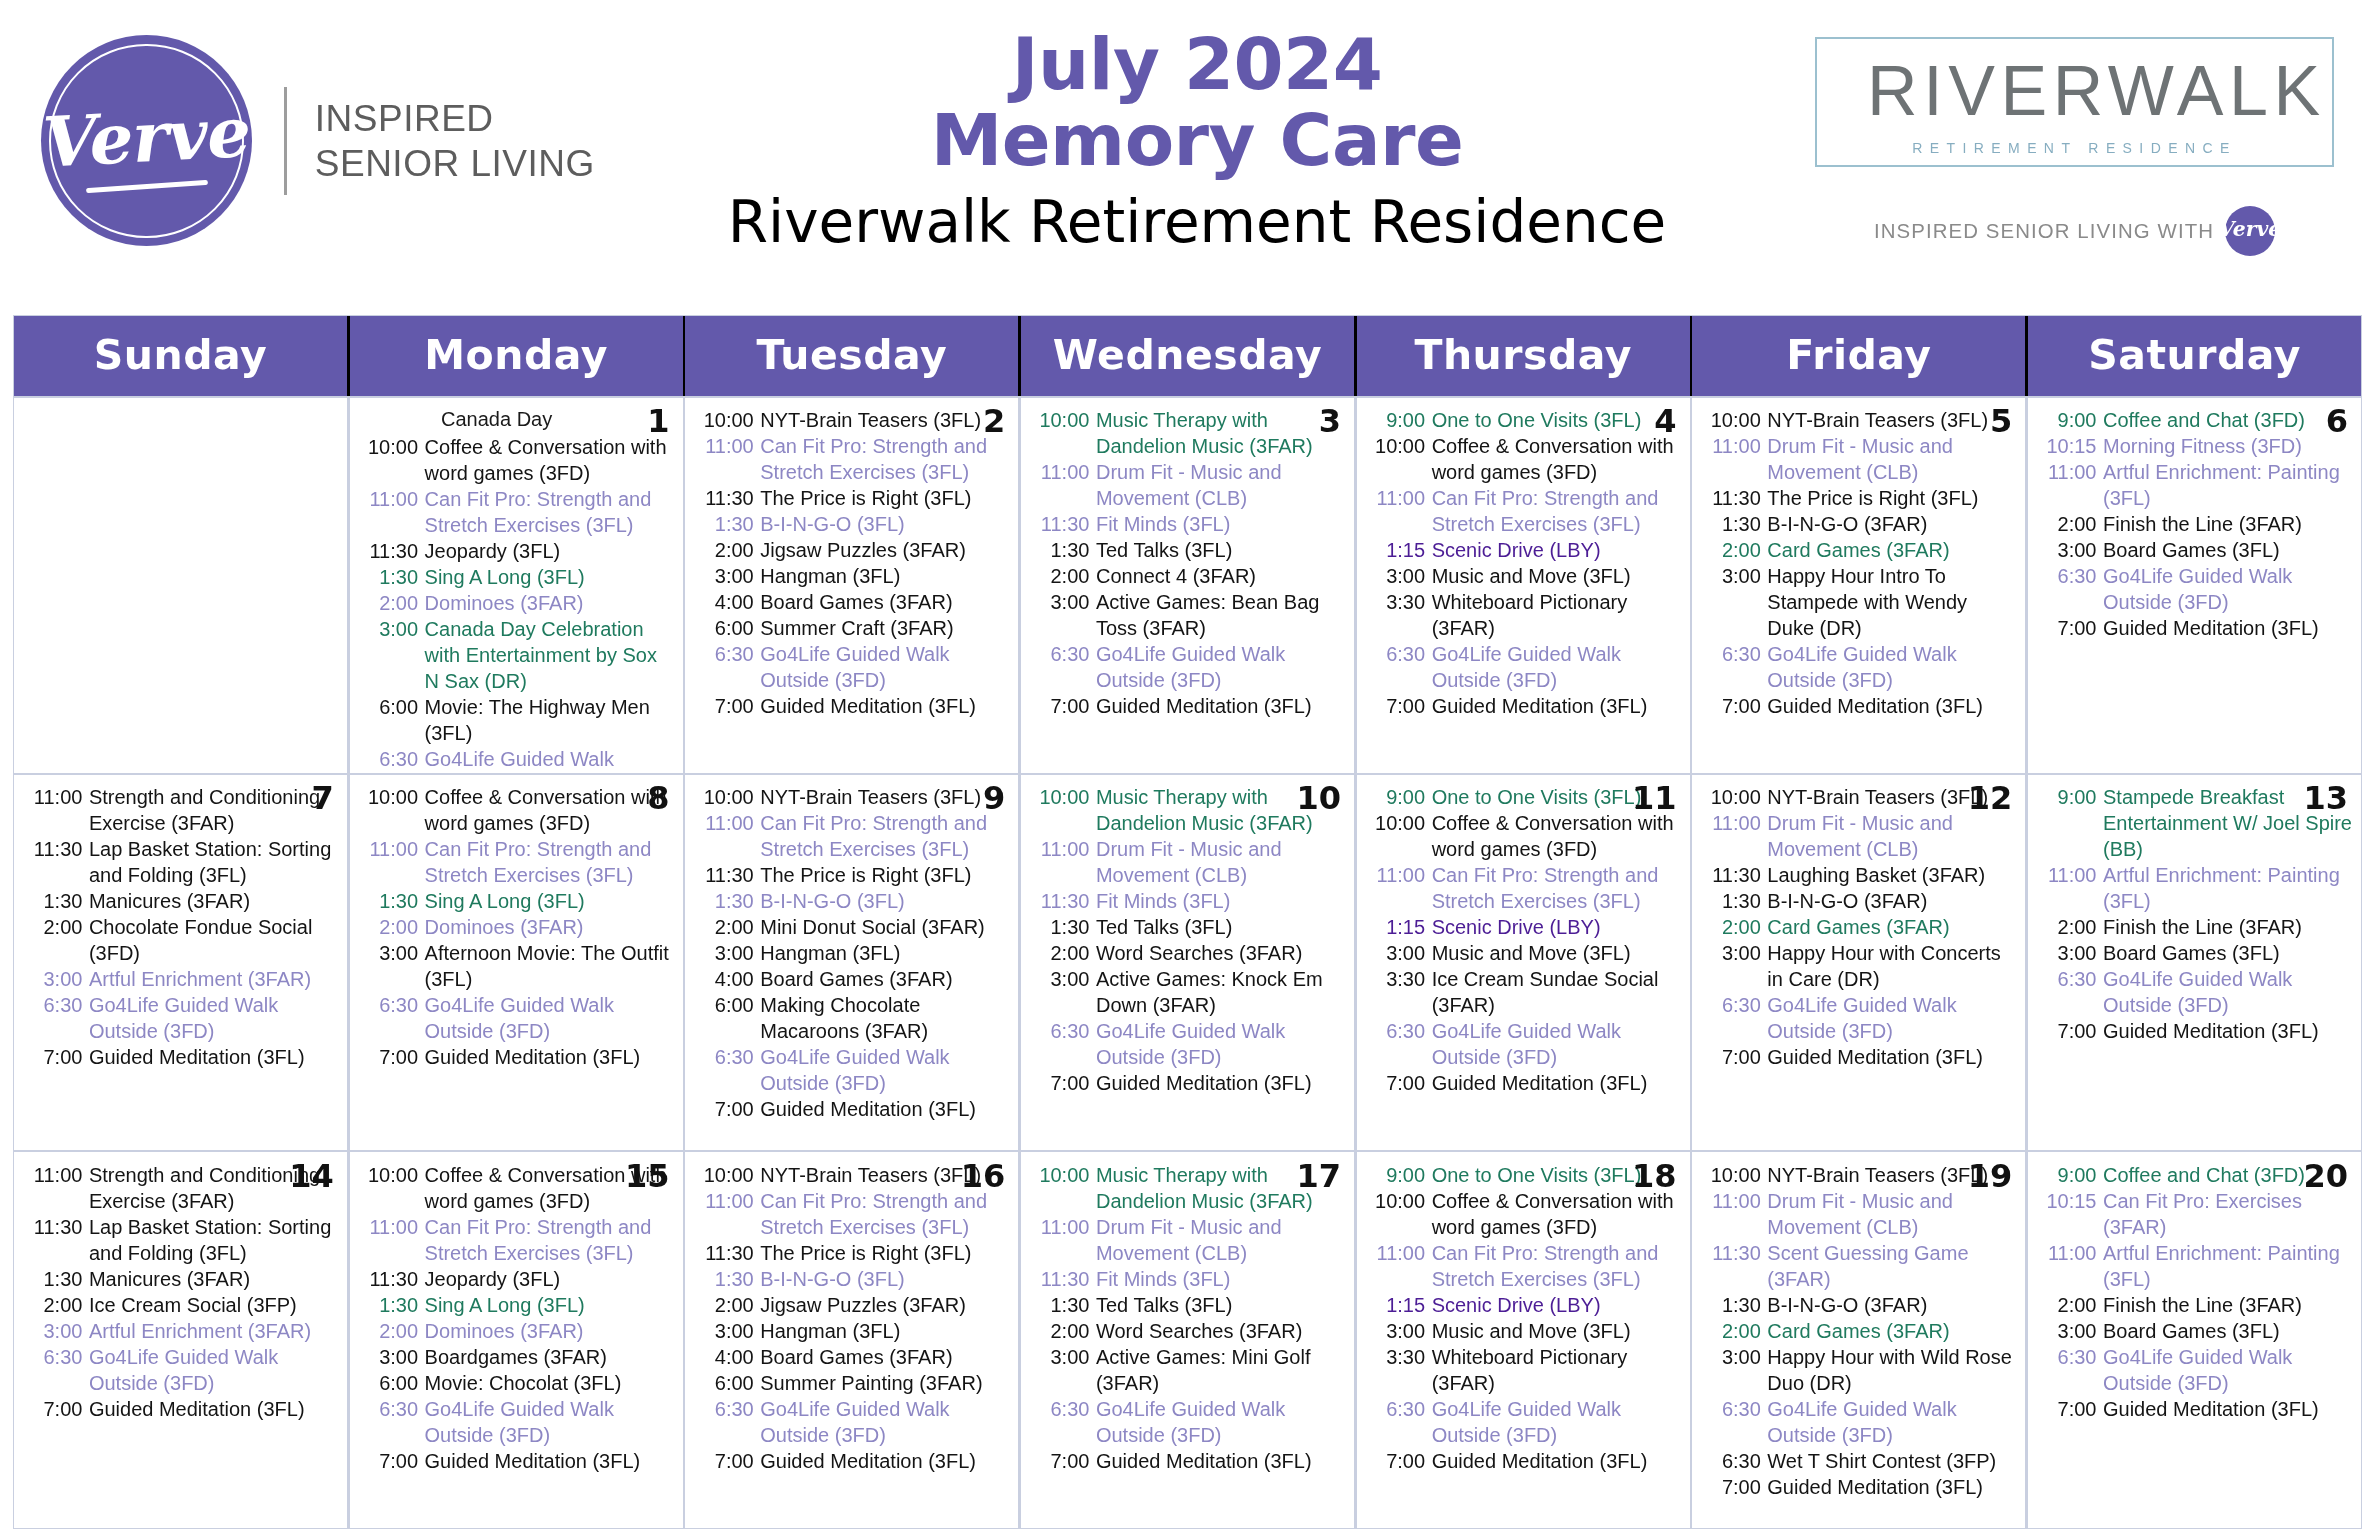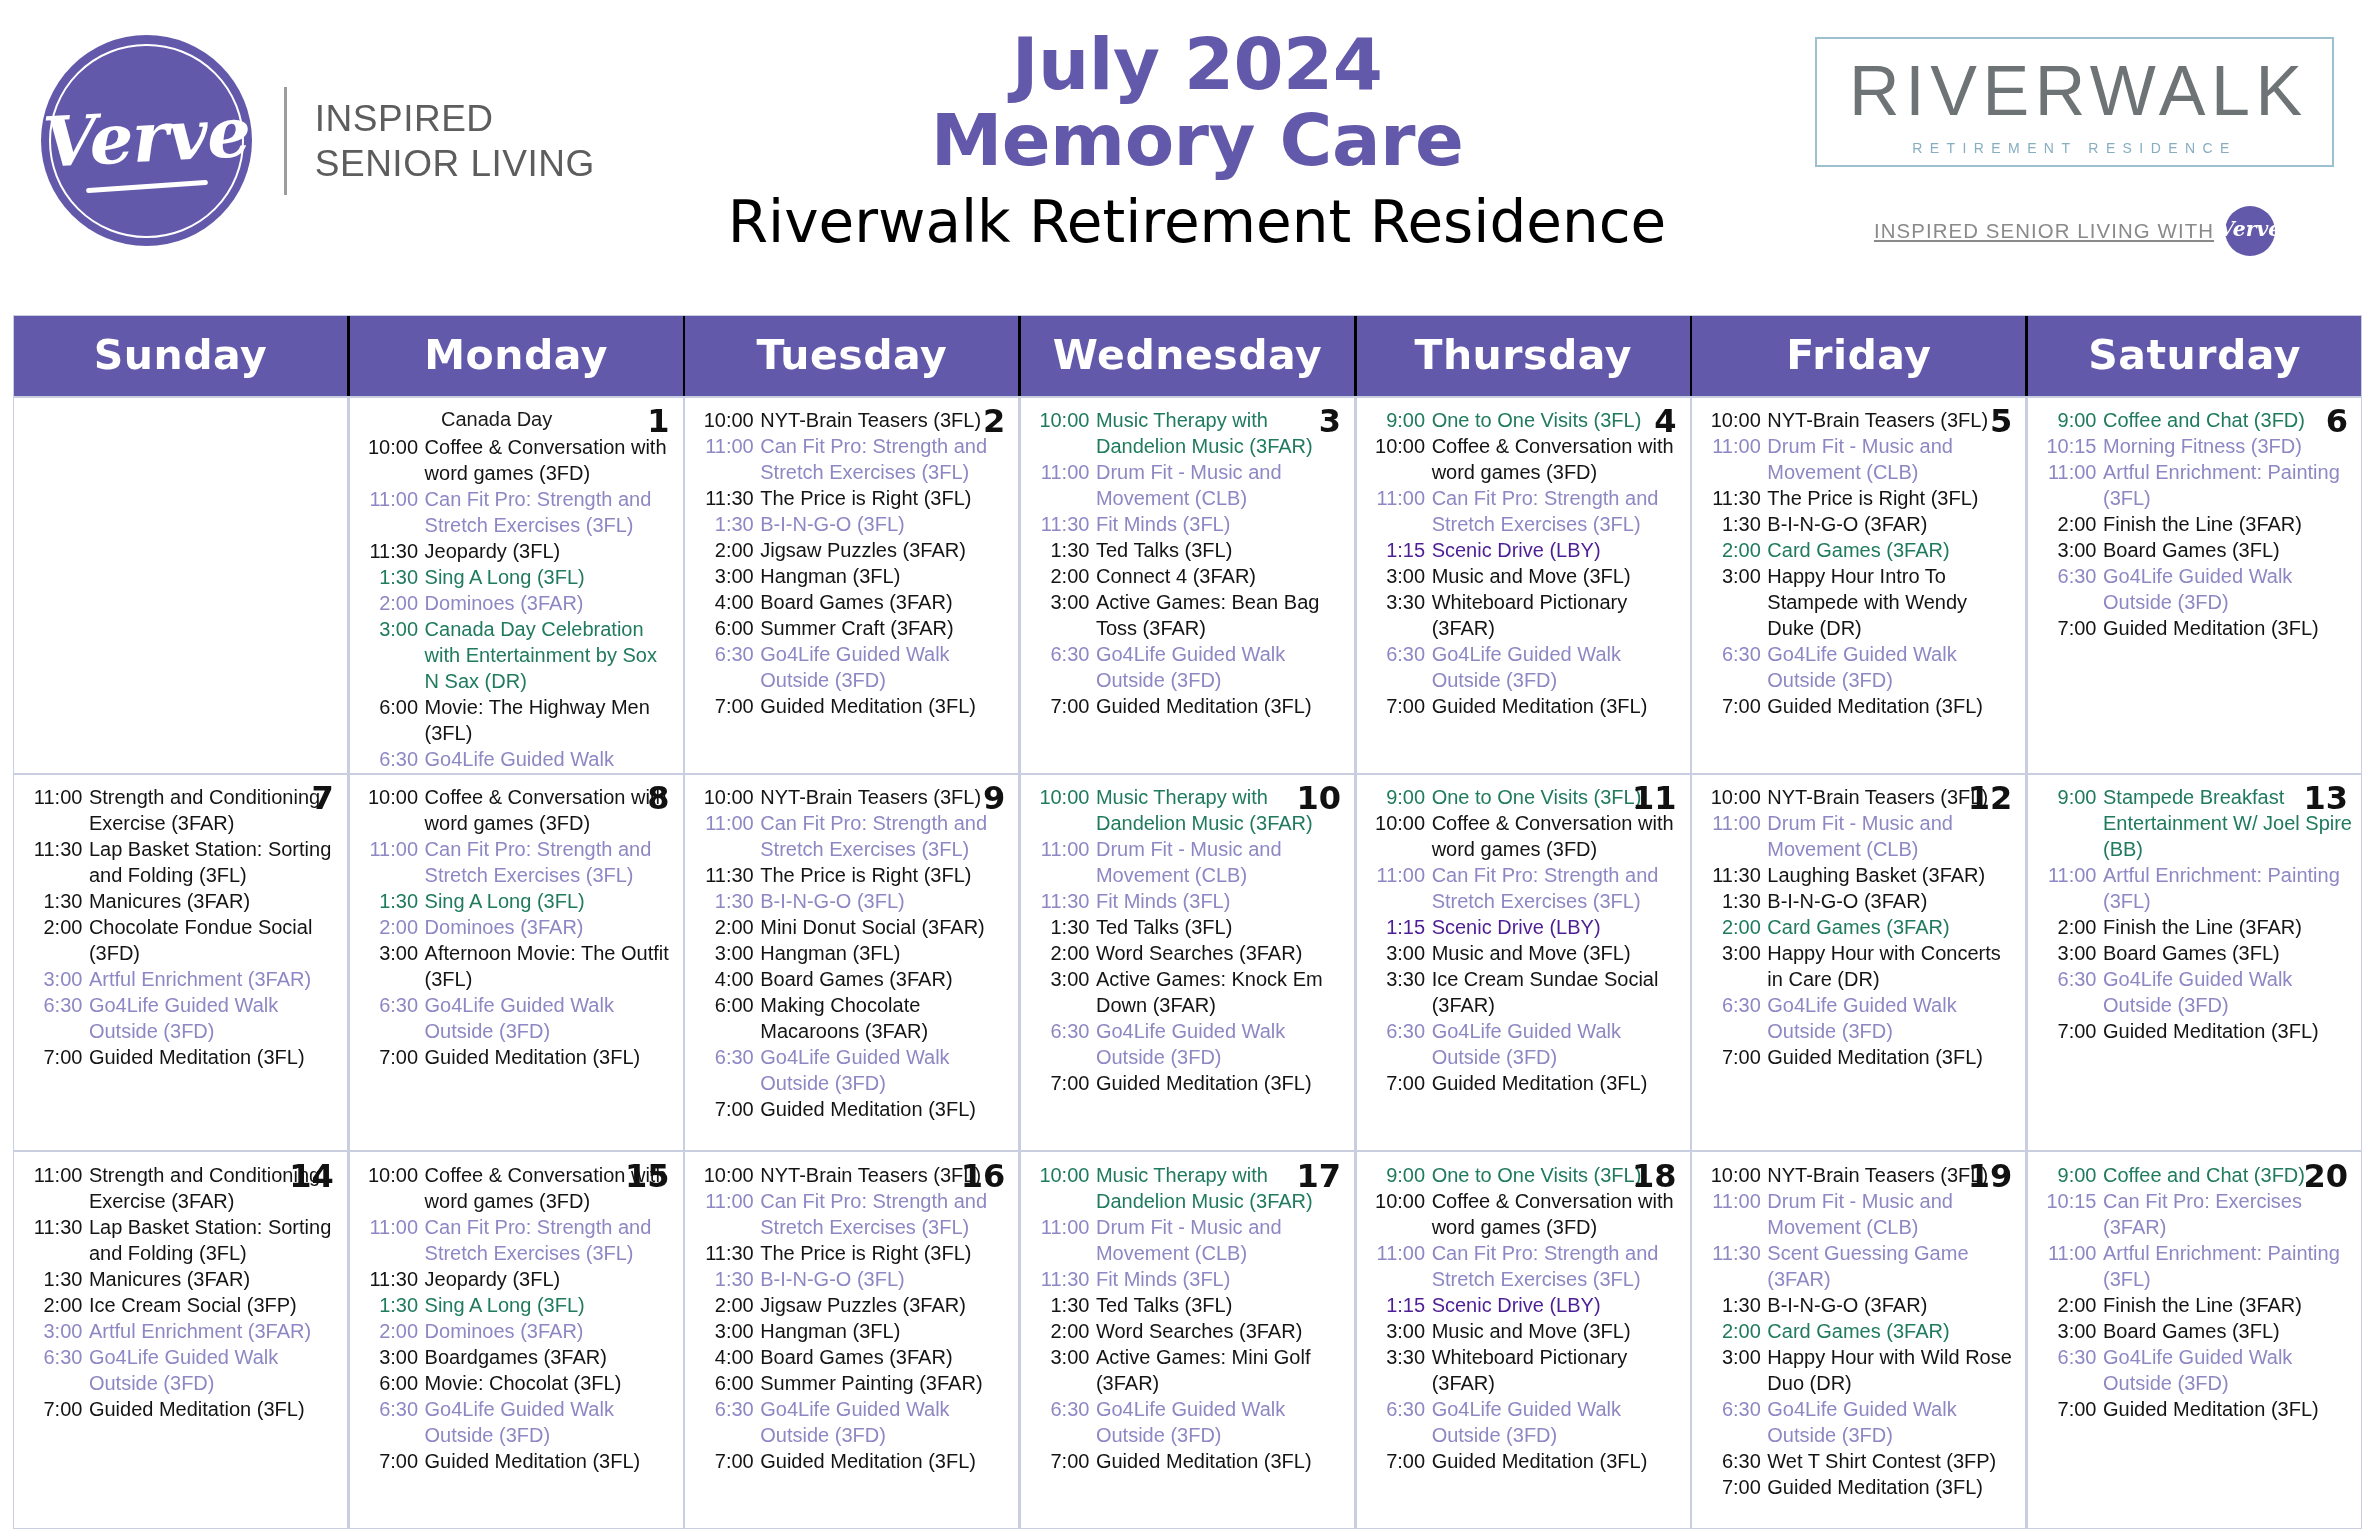--- a/index.html
+++ b/index.html
@@ -94,38 +94,39 @@
     padding: 16.7px 32px 9.3px 32px;
     position: relative;
     width: 519px;
     text-align: center;
   }
   .rw-name {
     color: #6e7375;
     font-size: 70px; font-weight: 400; letter-spacing: 5.6px;
     line-height: 1;
     font-family: "Liberation Sans", sans-serif;
+    margin-left: 18px;
   }
   .rw-sub-wrap {
     position: relative;
     margin-top: 13px; margin-bottom: -26px;
     background: #ffffff;
     display: inline-block;
     padding: 0 15px;
   }
   .rw-sub {
     color: #86adc0;
     font-size: 14px; letter-spacing: 7.4px; font-weight: 400;
   }
   .rw-footer {
     margin-top: 39px;
     display: flex; align-items: center; gap: 11px;
   }
   .rw-footer-text {
-    color: #8a8a8a; font-size: 20.4px; letter-spacing: 1.1px; text-decoration: underline;
+    color: #8a8a8a; font-size: 20.4px; letter-spacing: 1.1px;
   }
   .mini-badge {
     width: 50px; height: 50px; border-radius: 50%;
     background: #6359ab; position: relative;
     display: flex; align-items: center; justify-content: center;
   }
   .mini-badge span {
     color: #fff; font-family: "DejaVu Serif", serif;
     font-style: italic; font-size: 20.4px; font-weight: 700;
     transform: translateY(-1.9px);

